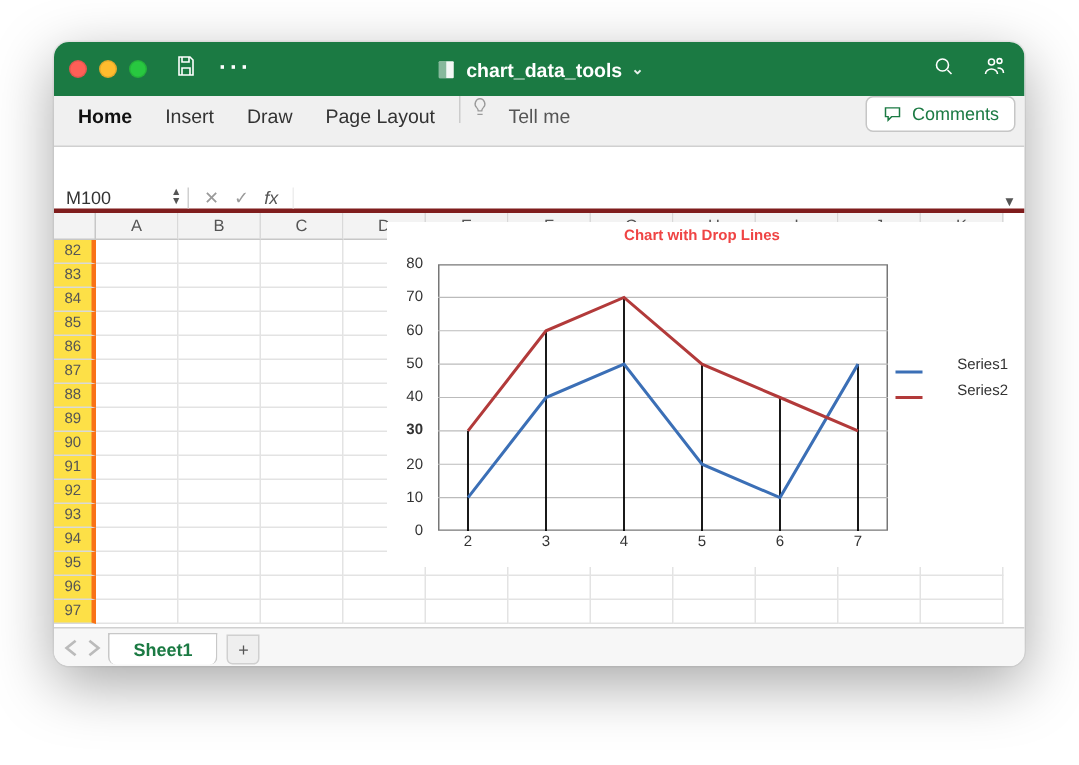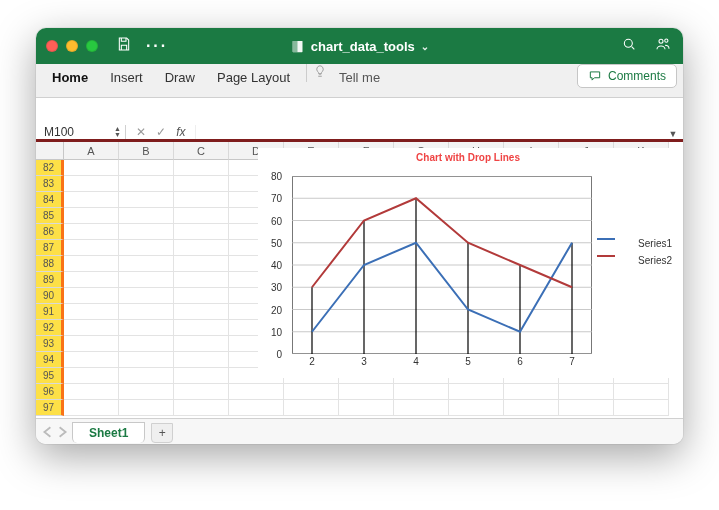--- a/index.html
+++ b/index.html
@@ -112,21 +112,21 @@
     background: #fff;
   }
   .chart-title { text-align: center; font-weight: 700; font-size: 10px; padding-top: 4px; color: #ef4444;}
   .plot { position: absolute; left: 34px; top: 28px; width: 300px; height: 178px; }
   .plot svg { width: 100%; height: 100%; }
   .yticks { position: absolute; left: 0; top: 28px; width: 30px; height: 178px; }
   .ytick { position: absolute; right: 6px; font-size: 10px; color: #333; transform: translateY(-50%); }
   .xticks { position: absolute; left: 34px; top: 206px; width: 300px; height: 16px; }
   .xtick { position: absolute; font-size: 10px; color: #333; transform: translateX(-50%); top: 2px;}
   .legend { position: absolute; right: 6px; top: 90px; font-size: 10px; color: #333; }
-  .legend-item { display: flex; align-items: flex-start; gap: 23px; margin-bottom: 6px;}
+  .legend-item { display: flex; align-items: flex-end; gap: 23px; margin-bottom: 6px;}
   .legend-line { width: 18px; height: 2px; }
   
   .sheetbar {
     height: 26px; border-top: 1px solid #d0d0d0;
     background: #f7f7f7;
     display: flex; align-items: center;
     font-size: 12px; color: #555;
     padding-left: 6px; gap: 2px;
   }
   .navtri { width: 12px; height: 12px; color: #bbb; }
@@ -470,21 +470,21 @@
           <div class="cell"></div>
         </div>
       </div>
 
     <div class="chart">
       <div class="chart-title">Chart with Drop Lines</div>
       <div class="yticks" id="yticks">
           <div class="ytick" style="top: 178px;">0</div>
           <div class="ytick" style="top: 155.75px;">10</div>
           <div class="ytick" style="top: 133.5px;">20</div>
-          <div class="ytick" style="top: 111.25px;">30</div>
+          <div class="ytick" style="top: 111.25px; font-weight: bold;">30</div>
           <div class="ytick" style="top: 89px;">40</div>
           <div class="ytick" style="top: 66.75px;">50</div>
           <div class="ytick" style="top: 44.5px;">60</div>
           <div class="ytick" style="top: 22.25px;">70</div>
           <div class="ytick" style="top: 0px;">80</div>
         </div>
       <div class="plot">
         <svg viewBox="0 0 300 178" id="plotsvg">
             <rect x="0.5" y="0.5" width="299" height="177" fill="none" stroke="#777" stroke-width="1"></rect>
             <line x1="0" y1="178" x2="300" y2="178" stroke="#bbb" stroke-width="0.8"></line>

